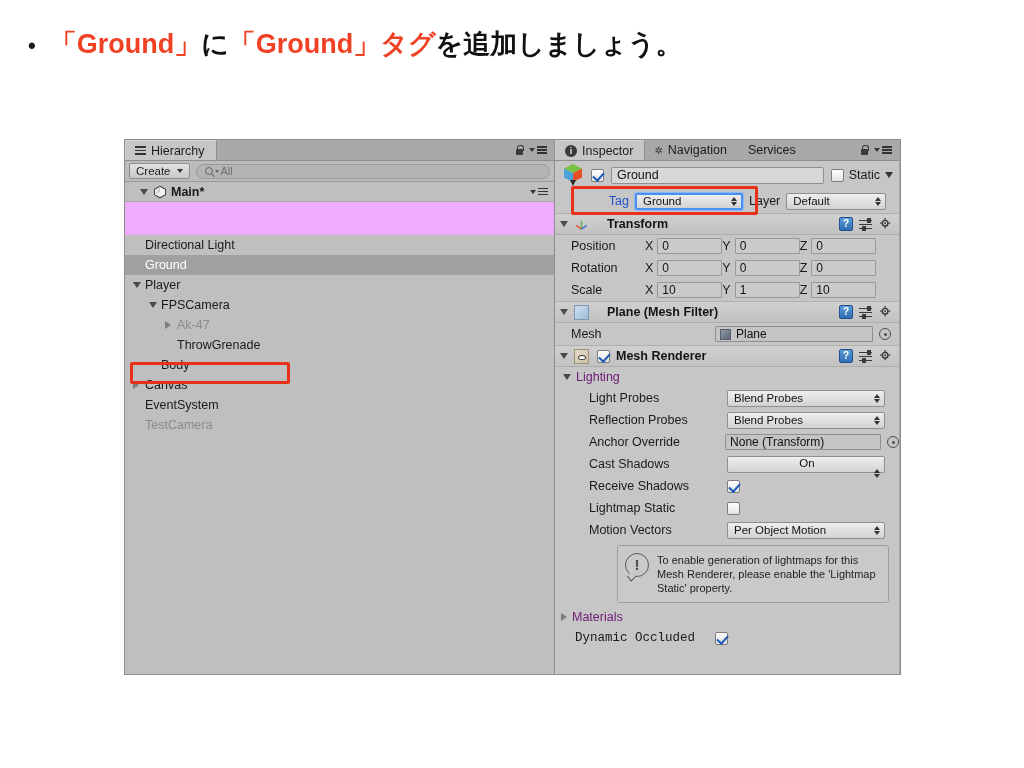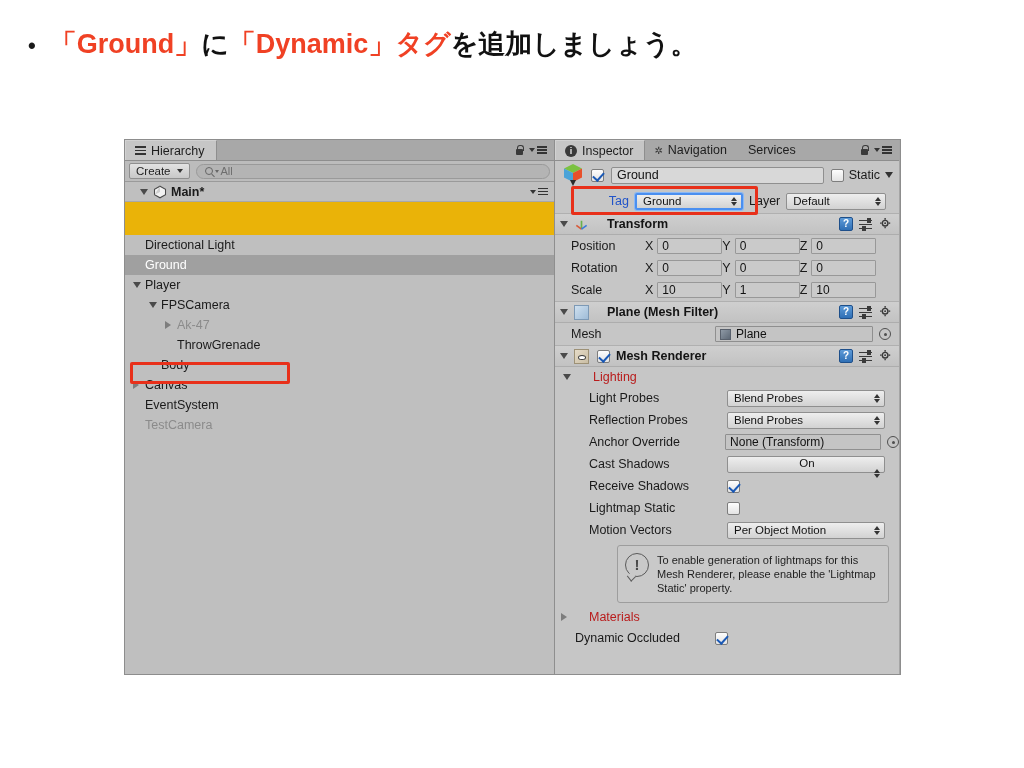--- a/index.html
+++ b/index.html
@@ -66,21 +66,21 @@
     content: ""; position: absolute; left: 2px; top: 0px;
     width: 5px; height: 5px; border: 1.4px solid #3a3a3a;
     border-bottom: none; border-radius: 3px 3px 0 0;
   }
   .menu-ico { display: inline-flex; align-items: center; gap: 2px; }
   .menu-ico .car { width:0;height:0;border-left:3px solid transparent;border-right:3px solid transparent;border-top:4px solid #333; }
   .menu-ico .lines { display:flex; flex-direction:column; gap:1.5px; }
   .menu-ico .lines i { display:block; width:10px; height:1.5px; background:#333; }
 
   
-  #hierarchy { width: 430px; height: 100%; background: #eab308;
+  #hierarchy { width: 430px; height: 100%; background: #f0abfc;
                border-right: 1px solid #8e8e8e; display: flex; flex-direction: column; }
   .h-toolbar {
     height: 21px; background: #bcbcbc;
     border-bottom: 1px solid #9a9a9a;
     display: flex; align-items: center; padding: 0 4px; gap: 6px;
   }
   .btn-create {
     height: 16px; padding: 0 6px; display:flex; align-items:center; gap:6px;
     background: linear-gradient(#e2e2e2,#c8c8c8);
     border: 1px solid #8f8f8f; border-radius: 2px;
@@ -197,21 +197,21 @@
     border-radius: 1px; display: flex; align-items: center; gap: 5px;
     padding: 0 4px; font-size: 12px; color: #111;
   }
   .mesh-mini { width: 11px; height: 11px; background: linear-gradient(135deg,#8f9aa6,#5d6876); border: 1px solid #58606c; flex: none; }
   .pickdot {
     width: 12px; height: 12px; border-radius: 50%; border: 1.3px solid #4f4f4f;
     position: relative; flex: none;
   }
   .pickdot::after { content:""; position:absolute; left:3.5px; top:3.5px; width:3px; height:3px; border-radius:50%; background:#4f4f4f; }
 
-  .sub-head { height: 20px; display: flex; align-items: center; gap: 22px; padding-left: 8px; font-size: 12.5px; color: #b91c1c; }
+  .sub-head { height: 20px; display: flex; align-items: center; gap: 5px; padding-left: 8px; font-size: 12.5px; color: #701a75; }
 
   .helpbox {
     margin: 4px 10px 4px 62px; background: #c9c9c9;
     border: 1px solid #9d9d9d; border-radius: 3px;
     display: flex; gap: 8px; padding: 7px 8px 7px 7px;
   }
   .warn-ico {
     width: 24px; height: 24px; border-radius: 50%; border: 1.6px solid #5a5a5a;
     color: #4a4a4a; font-size: 15px; font-weight: 700; text-align: center; line-height: 21px;
     flex: none; position: relative;
@@ -224,21 +224,21 @@
   .helptext { font-size: 11px; line-height: 14px; color: #1e1e1e; }
 </style>
 </head>
 <body>
 
 <div id="slide">
 
   <div class="bullet-row">
     <span class="bullet-dot">•</span>
     <span>
-      <span class="t-red">「Ground」</span><span class="t-blk">に</span><span class="t-red">「Dynamic」タグ</span><span class="t-blk">を追加しましょう。</span>
+      <span class="t-red">「Ground」</span><span class="t-blk">に</span><span class="t-red">「Ground」タグ</span><span class="t-blk">を追加しましょう。</span>
     </span>
   </div>
 
   <div id="unity">
 
     <div id="hierarchy" class="panel">
 
       <div class="tabstrip">
         <div class="tab active">
           <span style="display:inline-flex;flex-direction:column;gap:2px;">
@@ -618,20 +618,20 @@
           <span class="warn-ico">!</span>
           <span class="helptext">To enable generation of lightmaps for this Mesh Renderer, please enable the 'Lightmap Static' property.</span>
         </div>
 
         <div class="sub-head" style="padding-left:6px;">
           <i class="tri-right"></i>
           <span>Materials</span>
         </div>
 
         <div class="prow">
-          <span class="plabel" style="padding-left:20px;width:160px;">Dynamic Occluded</span>
+          <span class="plabel" style="padding-left:20px;width:160px;font-family:Liberation Mono, monospace;">Dynamic Occluded</span>
           <span class="cb on"></span>
         </div>
 
       </div>
     </div>
   </div>
 </div>
 
 </body></html>

